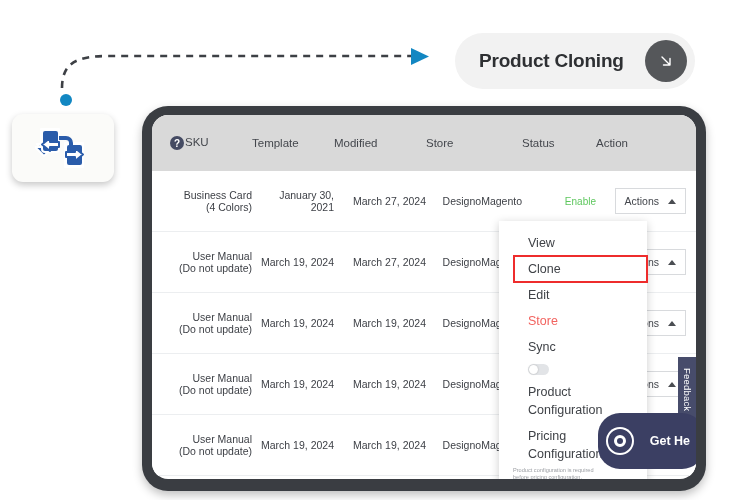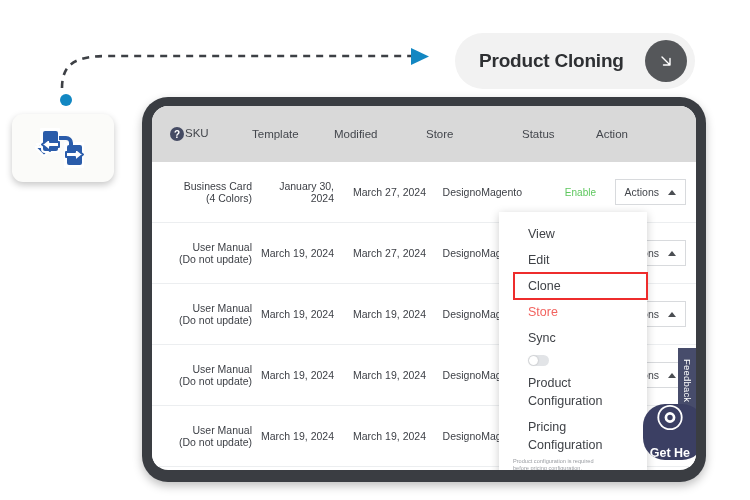--- a/index.html
+++ b/index.html
@@ -41,21 +41,21 @@
   
   .arrow-svg { position: absolute; left: 30px; top: 40px; }
   .origin-dot {
     position: absolute; left: 60px; top: 94px;
     width: 12px; height: 12px; border-radius: 50%;
     background: #1287c2;
   }
 
   
   .tablet {
-    position: absolute; left: 142px; top: 97px;
+    position: absolute; left: 142px; top: 106px;
     width: 564px; height: 385px;
     background: #3a3d42;
     border-radius: 26px;
     padding: 9px 10px 12px 10px;
     box-shadow: 0 4px 10px rgba(0,0,0,0.25);
   }
   .screen {
     position: relative; width: 100%; height: 100%;
     background: #ffffff; border-radius: 16px; overflow: hidden;
   }
@@ -140,21 +140,21 @@
     z-index: 7;
   }
   .feedback-tab span { writing-mode: vertical-rl; }
 
   
   .get-help {
     position: absolute; right: -8px; bottom: 10px;
     height: 56px; padding: 0 14px 0 7px;
     background: #3b3f63; border-radius: 22px;
     display: flex; align-items: center; gap: 15px;
-    z-index: 8; overflow: hidden; flex-direction: column;
+    z-index: 8; overflow: hidden;
   }
   .gh-label { color: #fff; font-size: 12.5px; font-weight: bold; white-space: nowrap; }
 </style>
 </head>
 <body>
 
 <div id="stage">
 
   <svg class="arrow-svg" width="410" height="50" viewBox="0 0 410 50">
     <path d="M 32 48 C 32 22, 48 16, 78 16 L 382 16" fill="none" stroke="#3d4045" stroke-width="2.6" stroke-dasharray="7 6" stroke-linecap="butt"></path>
@@ -207,21 +207,21 @@
 
       <div class="tbody">
 
         <div class="trow">
           <div class="c-sku">
             <span class="cell-sub">Business Card</span>
             <span class="cell-sub">(4 Colors)</span>
           </div>
           <div class="c-created">
             <span class="cell-sub">January 30,</span>
-            <span class="cell-sub">2024</span>
+            <span class="cell-sub">2021</span>
           </div>
           <div class="c-mod">March 27, 2024</div>
           <div class="c-store">DesignoMagento</div>
           <div class="c-status">
             <span class="status-enable">Enable</span>
           </div>
           <div class="c-action">
             <span class="actions-btn">
               <span>Actions</span>
               <span class="caret-up"></span>
@@ -304,25 +304,25 @@
             </span>
           </div>
         </div>
 
       </div>
 
       <div class="dropdown">
         <div class="ditem">
           <span>View</span>
         </div>
-        <div class="ditem">
-          <span>Edit</span>
-        </div>
         <div class="ditem highlight">
           <span>Clone</span>
+        </div>
+        <div class="ditem">
+          <span>Edit</span>
         </div>
         <div class="ditem danger">
           <span>Store</span>
         </div>
         <div class="ditem">
           <span>Sync</span>
         </div>
         <div class="ditem">
           <span class="toggle"></span>
         </div>

